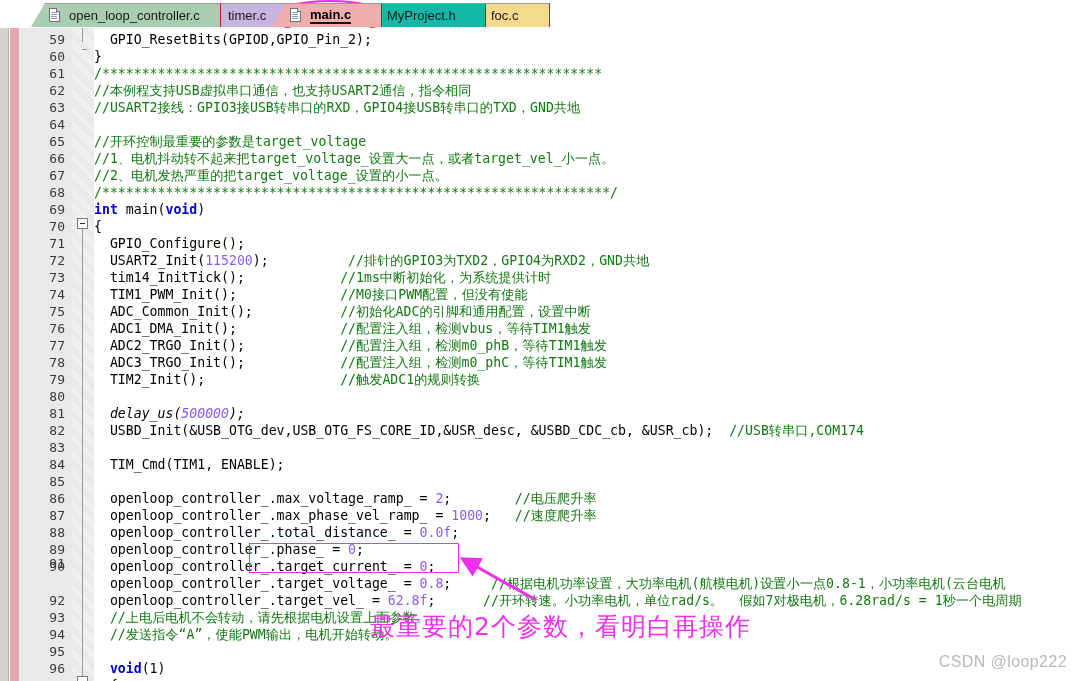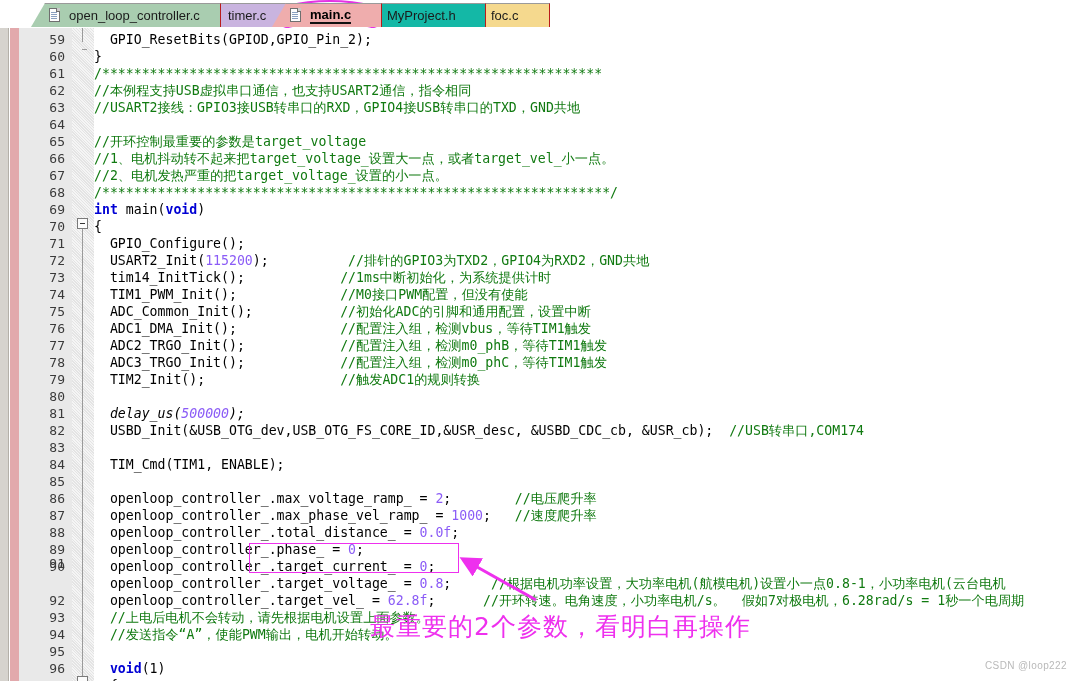--- a/index.html
+++ b/index.html
@@ -128,21 +128,21 @@
   }
   .anno-1{font-size:25px;left:612px;top:80px;letter-spacing:0px;}
   .anno-2{font-size:25px;left:370px;top:610px;letter-spacing:1px;}
   .hl-box{
     position:absolute;left:249px;top:543px;width:210px;height:30px;
     border:1.5px solid #ee30ee;box-sizing:border-box;pointer-events:none;
   }
   .watermark{
     position:absolute;right:14px;bottom:10px;
     font-family:"Liberation Sans","DejaVu Sans",sans-serif;
-    font-size:10px;color:#b9b9b9;letter-spacing:0.4px;
+    font-size:16px;color:#b9b9b9;letter-spacing:0.4px;
   }
   svg.overlay{position:absolute;left:0;top:0;width:1081px;height:681px;pointer-events:none;}
 </style>
 </head>
 <body>
 
 <div id="app">
 
   <div class="tabbar">
     <div class="tabbar-bg"></div>
@@ -284,21 +284,21 @@
           <div class="codeline" style="top: 394px;"><span>  USBD_Init(&amp;USB_OTG_dev,USB_OTG_FS_CORE_ID,&amp;USR_desc, &amp;USBD_CDC_cb, &amp;USR_cb);  </span><span class="cmt">//USB转串口,COM174</span></div>
           <div class="codeline" style="top: 411px;"><span></span></div>
           <div class="codeline" style="top: 428px;"><span>  TIM_Cmd(TIM1, ENABLE);</span></div>
           <div class="codeline" style="top: 445px;"><span></span></div>
           <div class="codeline" style="top: 462px;"><span>  openloop_controller_.max_voltage_ramp_ = </span><span class="num">2</span><span>;        </span><span class="cmt">//电压爬升率</span></div>
           <div class="codeline" style="top: 479px;"><span>  openloop_controller_.max_phase_vel_ramp_ = </span><span class="num">1000</span><span>;   </span><span class="cmt">//速度爬升率</span></div>
           <div class="codeline" style="top: 496px;"><span>  openloop_controller_.total_distance_ = </span><span class="num">0.0f</span><span>;</span></div>
           <div class="codeline" style="top: 513px;"><span>  openloop_controller_.phase_ = </span><span class="num">0</span><span>;</span></div>
           <div class="codeline" style="top: 530px;"><span>  openloop_controller_.target_current_ = </span><span class="num">0</span><span>;</span></div>
           <div class="codeline" style="top: 547px;"><span>  openloop_controller_.target_voltage_ = </span><span class="num">0.8</span><span>;     </span><span class="cmt">//根据电机功率设置，大功率电机(航模电机)设置小一点0.8-1，小功率电机(云台电机</span></div>
-          <div class="codeline" style="top: 564px;"><span>  openloop_controller_.target_vel_ = </span><span class="num">62.8f</span><span>;      </span><span class="cmt">//开环转速。电角速度，小功率电机/s。  假如7对极电机，6.28rad/s = 1秒一个电周期</span></div>
+          <div class="codeline" style="top: 564px;"><span>  openloop_controller_.target_vel_ = </span><span class="num">62.8f</span><span>;      </span><span class="cmt">//开环转速。小功率电机，单位rad/s。  假如7对极电机，6.28rad/s = 1秒一个电周期</span></div>
           <div class="codeline" style="top: 581px;"><span class="cmt">  //上电后电机不会转动，请先根据电机设置上面参数。</span></div>
           <div class="codeline" style="top: 598px;"><span class="cmt">  //发送指令“A”，使能PWM输出，电机开始转动。</span></div>
           <div class="codeline" style="top: 615px;"><span></span></div>
           <div class="codeline" style="top: 632px;"><span class="kw">  void</span><span>(1)</span></div>
           <div class="codeline" style="top: 649px;"><span>  {</span></div>
         </div>
     </div>
   </div>
 
   <div class="hl-box"></div>

